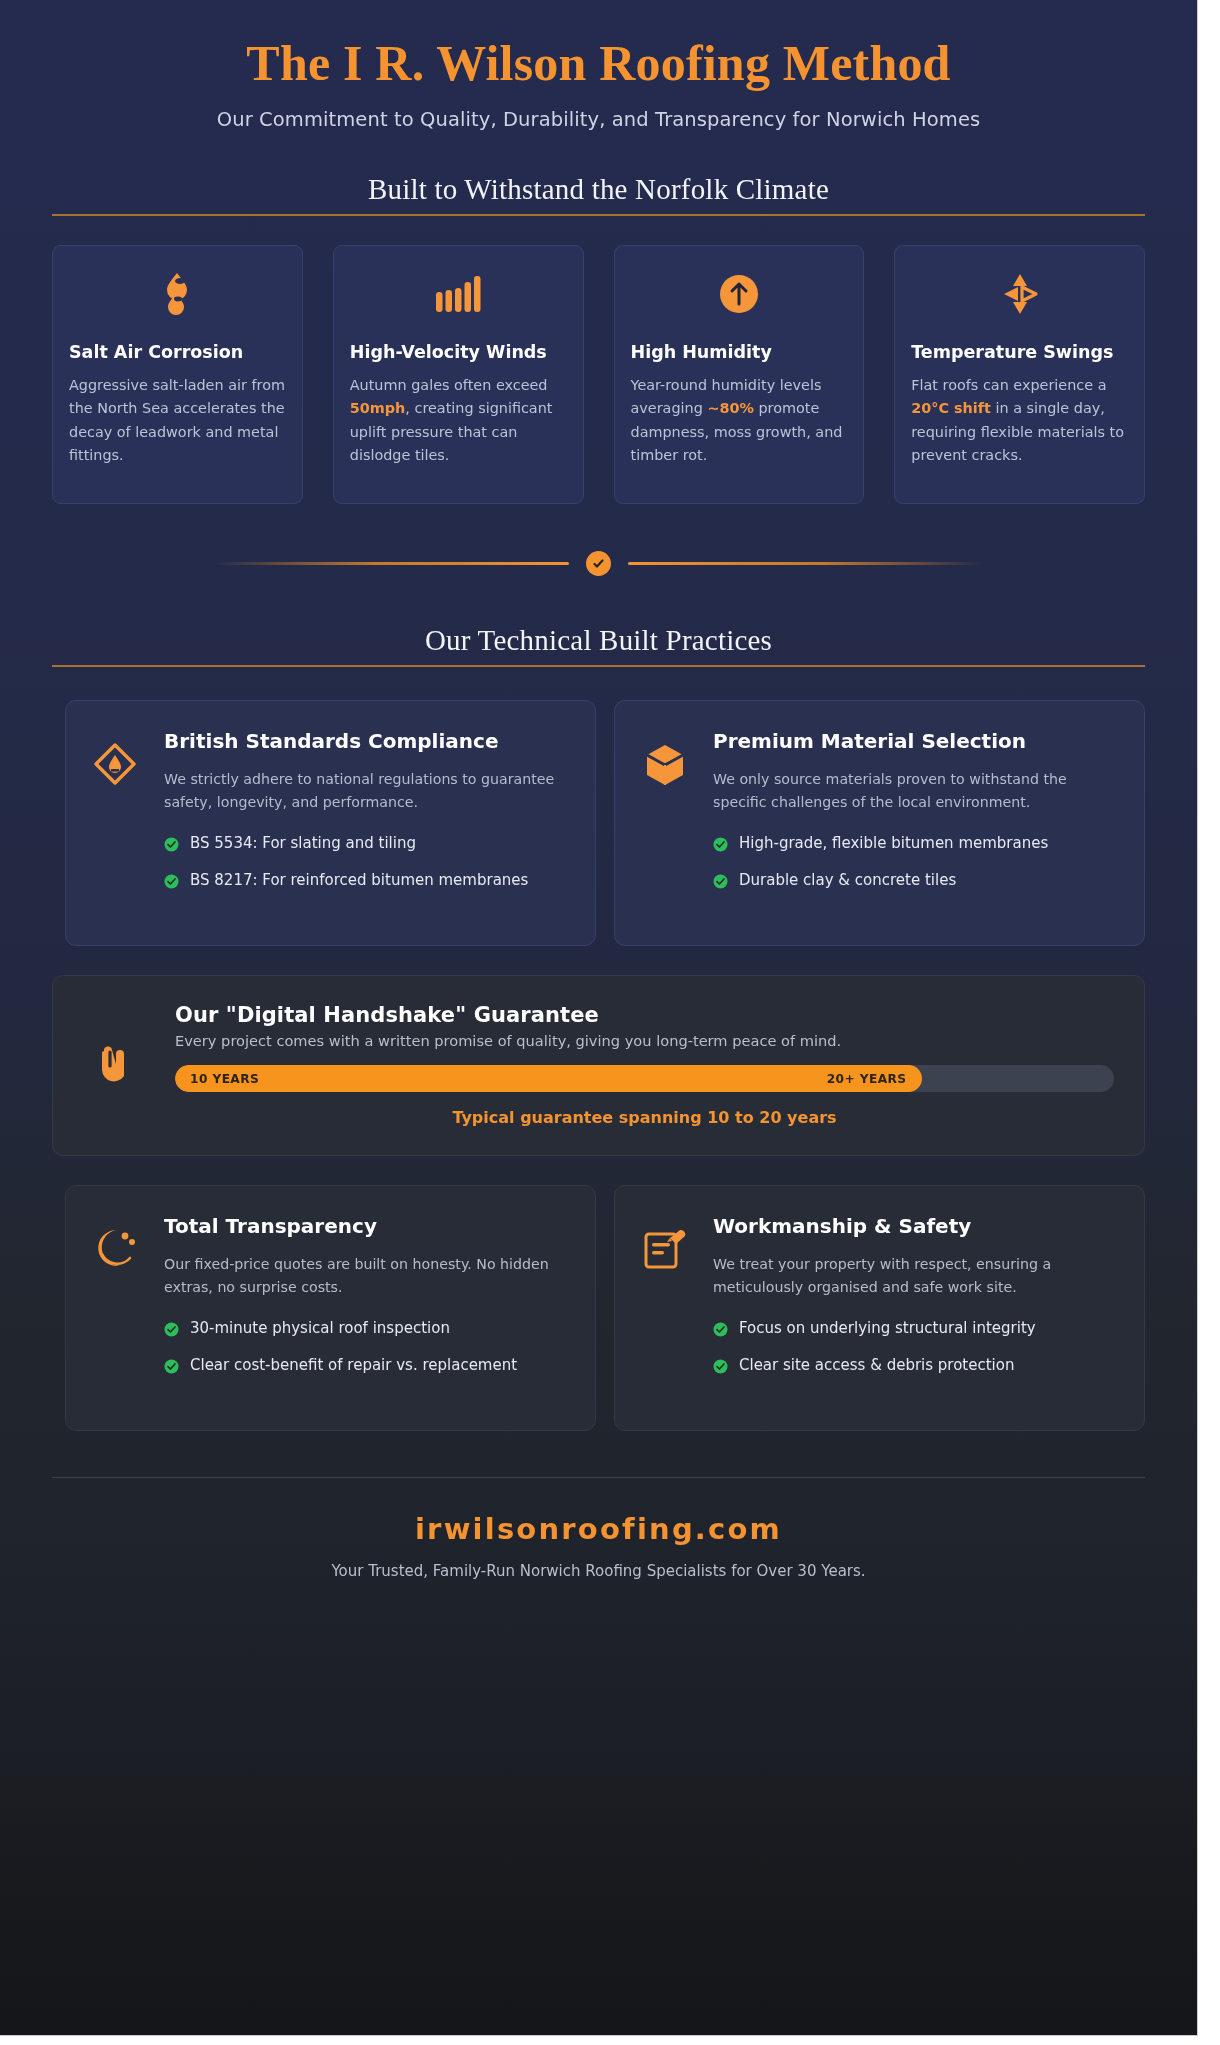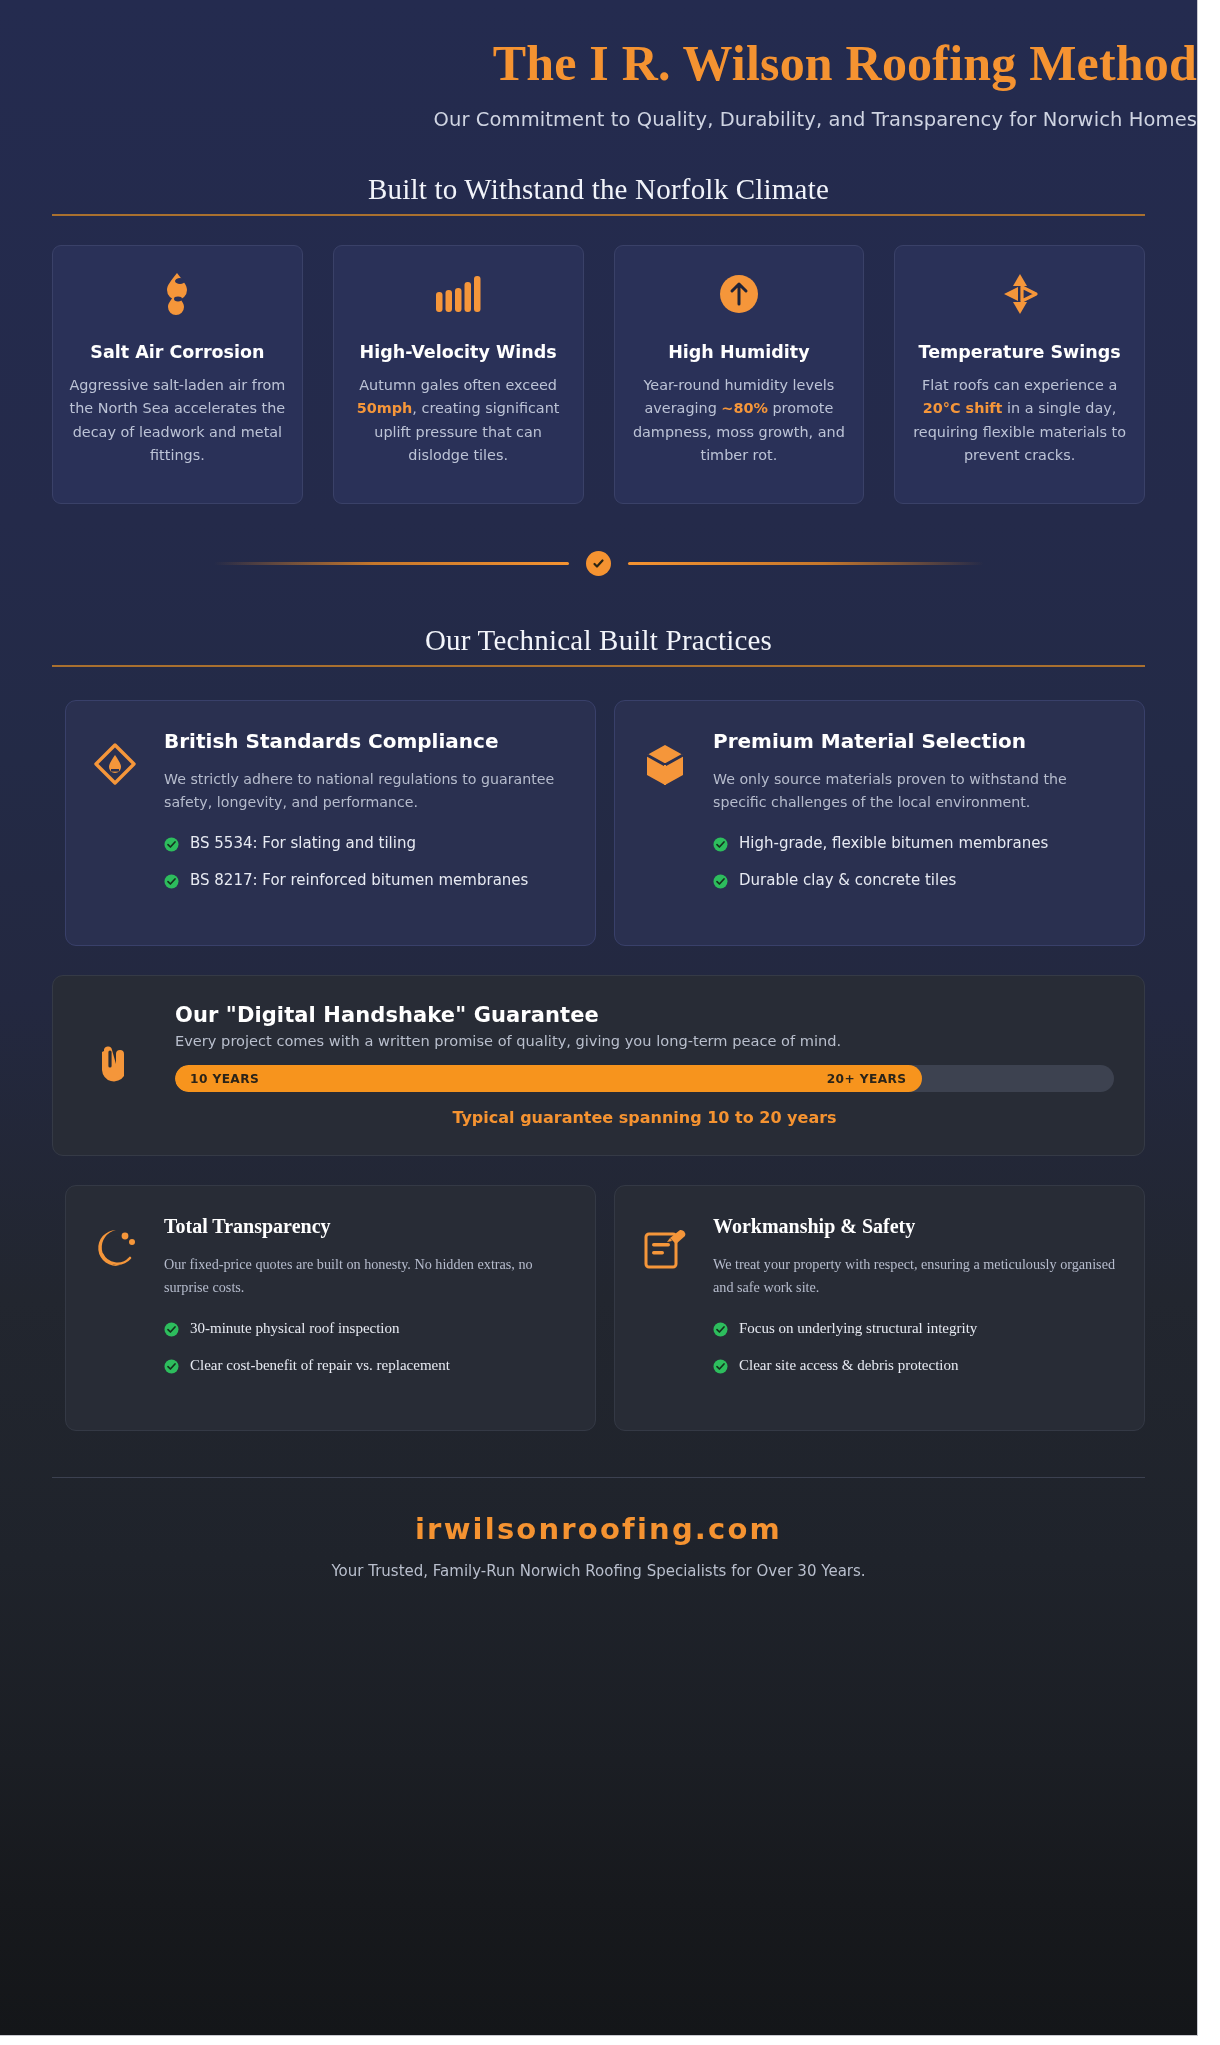--- a/index.html
+++ b/index.html
@@ -32,21 +32,21 @@
         #22262f 1300px,
         #1f232b 1560px,
         #1b1e24 1760px,
         #17191d 1900px,
         #141619 2036px);
     border-right: 1px solid #c9c9d0;
     border-bottom: 1px solid #c9c9d0;
   }
 
   
-  .hero { padding-top: 36px; text-align: right; }
+  .hero { padding-top: 36px; text-align: center; }
 
   .hero-title {
     font-family: "Liberation Serif", serif;
     font-weight: 700;
     font-size: 50px;
     line-height: 1.1;
     color: #f59331;
     letter-spacing: 0.2px;
   }
 
@@ -80,21 +80,21 @@
     margin: 29px 52px 0 52px;
     display: grid;
     grid-template-columns: repeat(4, 1fr);
     gap: 30px;
   }
   .climate-card {
     background: #2a3158;
     border: 1px solid #3a4168;
     border-radius: 9px;
     padding: 25px 16px 36px 16px;
-    text-align: center;
+    text-align: left;
     min-height: 250px;
   }
   .cc-icon { height: 46px; display: flex; align-items: center; justify-content: center; }
   .cc-title {
     margin-top: 24px;
     font-size: 17.5px;
     font-weight: 700;
     color: #ffffff;
     line-height: 1.32;
   }
@@ -149,21 +149,20 @@
     border: 1px solid #39406a;
     border-radius: 11px;
     padding: 28px 26px 26px 26px;
     display: flex;
     gap: 20px;
     min-height: 246px;
   }
   .prac-card.dark {
     background: #282c36;
     border: 1px solid #343945;
-    font-family: Liberation Serif, serif;
   }
   .pc-icon { flex: 0 0 52px; padding-top: 12px; }
   .pc-main { flex: 1; }
   .pc-title {
     font-size: 20px;
     font-weight: 700;
     color: #ffffff;
     line-height: 1.28;
   }
   .pc-body {

